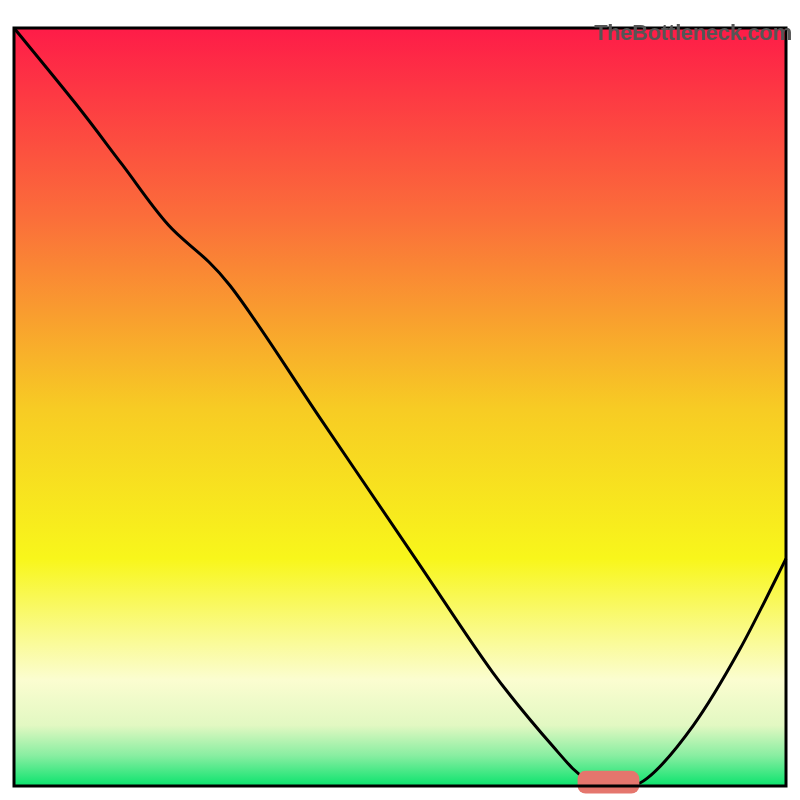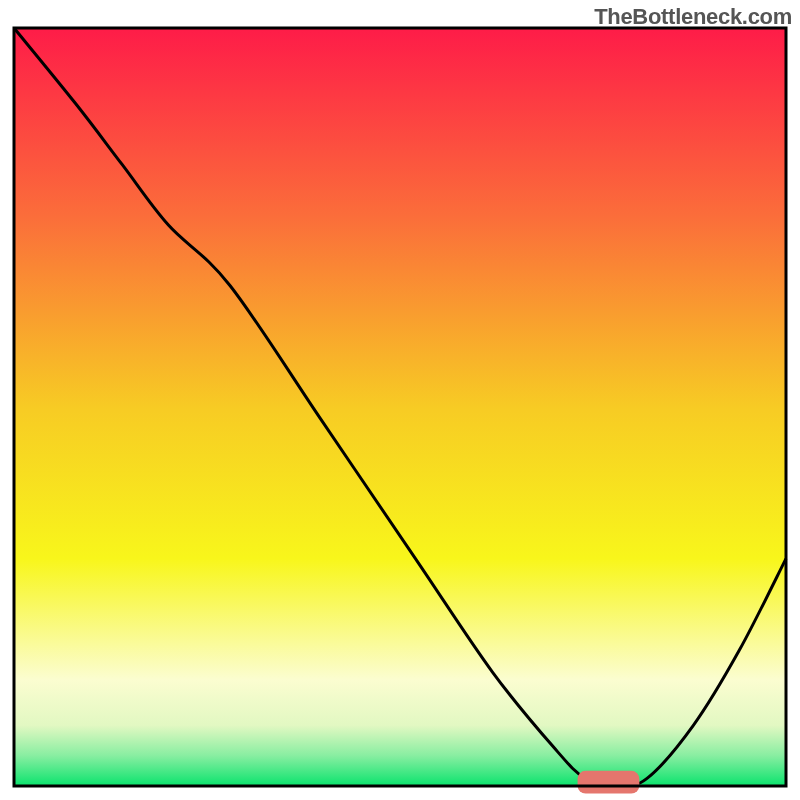--- a/index.html
+++ b/index.html
@@ -6,21 +6,21 @@
   body { width: 800px; height: 800px; background: #fff; position: relative; font-family: Arial, sans-serif; }
   .chart-container {
     position: absolute;
     top: 0;
     left: 0;
     width: 800px;
     height: 800px;
   }
   .watermark {
     position: absolute;
-    top: 4px;
+    top: 20px;
     right: 8px;
     font-size: 22px;
     font-weight: bold;
     color: #555;
     letter-spacing: -0.3px;
   }
   svg { display: block; }
 </style>
 </head>
 <body>

